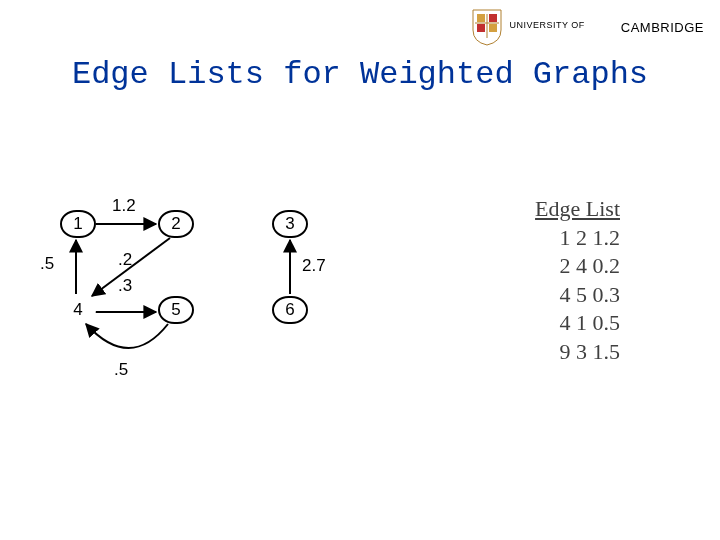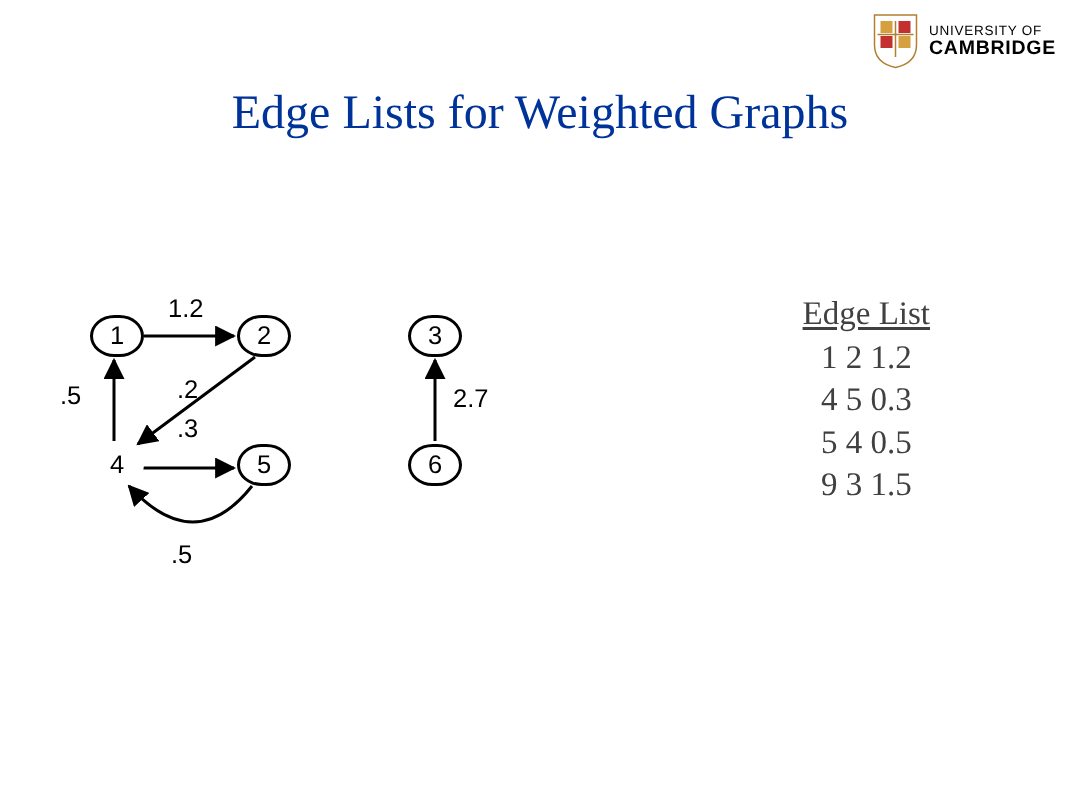--- a/index.html
+++ b/index.html
@@ -18,35 +18,35 @@
     display: flex;
     align-items: center;
     gap: 6px;
   }
   .logo-shield {
     width: 32px;
     height: 38px;
   }
   .logo-text {
     display: flex;
-    flex-direction: column;
+    flex-direction: row;
     line-height: 1;
     font-size: 12px;
     color: #000;
     font-family: Arial, sans-serif;
   }
   .logo-text .small { font-size: 9px; letter-spacing: 0.5px; }
-  .logo-text .big { font-size: 13px; letter-spacing: 0.5px; font-weight: 700; }
+  .logo-text .big { font-size: 13px; letter-spacing: 0.5px; font-weight: 400; margin-left: 36px; }
   h1.title {
     position: absolute;
     top: 56px;
     left: 0;
     width: 100%;
     text-align: center;
-    font-family: Liberation Serif, serif;
+    font-family: Liberation Mono, monospace;
     font-weight: normal;
     font-size: 32px;
     color: #003399;
   }
   .graph-area {
     position: absolute;
     left: 40px;
     top: 200px;
     width: 330px;
     height: 220px;
@@ -84,20 +84,21 @@
     font-size: 22px;
     color: #404040;
     text-align: center;
     line-height: 1.3;
   }
   .edgelist .hdr {
     text-decoration: underline;
   }
   .edgelist .row {
     white-space: pre;
+    text-align: right;
   }
 </style>
 </head>
 <body>
 
 <div class="logo">
   <span class="logo-shield">
     <svg viewBox="0 0 32 38" width="32" height="38">
       <path d="M2 2 H30 V22 Q30 34 16 37 Q2 34 2 22 Z" fill="#fff" stroke="#b08030" stroke-width="1"></path>
       <rect x="6" y="6" width="8" height="8" fill="#d4a040"></rect>
@@ -148,16 +149,17 @@
   <div class="weight-label" style="left:78px; top:50px;">.2</div>
   <div class="weight-label" style="left:78px; top:76px;">.3</div>
   <div class="weight-label" style="left:0px; top:54px;">.5</div>
   <div class="weight-label" style="left:74px; top:160px;">.5</div>
   <div class="weight-label" style="left:262px; top:56px;">2.7</div>
 </div>
 
 <div class="edgelist">
   <div class="hdr">Edge List</div>
   <div class="row">1 2 1.2</div>
+  <div class="row">2 4 0.2</div>
   <div class="row">4 5 0.3</div>
-  <div class="row">5 4 0.5</div>
+  <div class="row">4 1 0.5</div>
   <div class="row">9 3 1.5</div>
 </div>
 
 </body></html>

